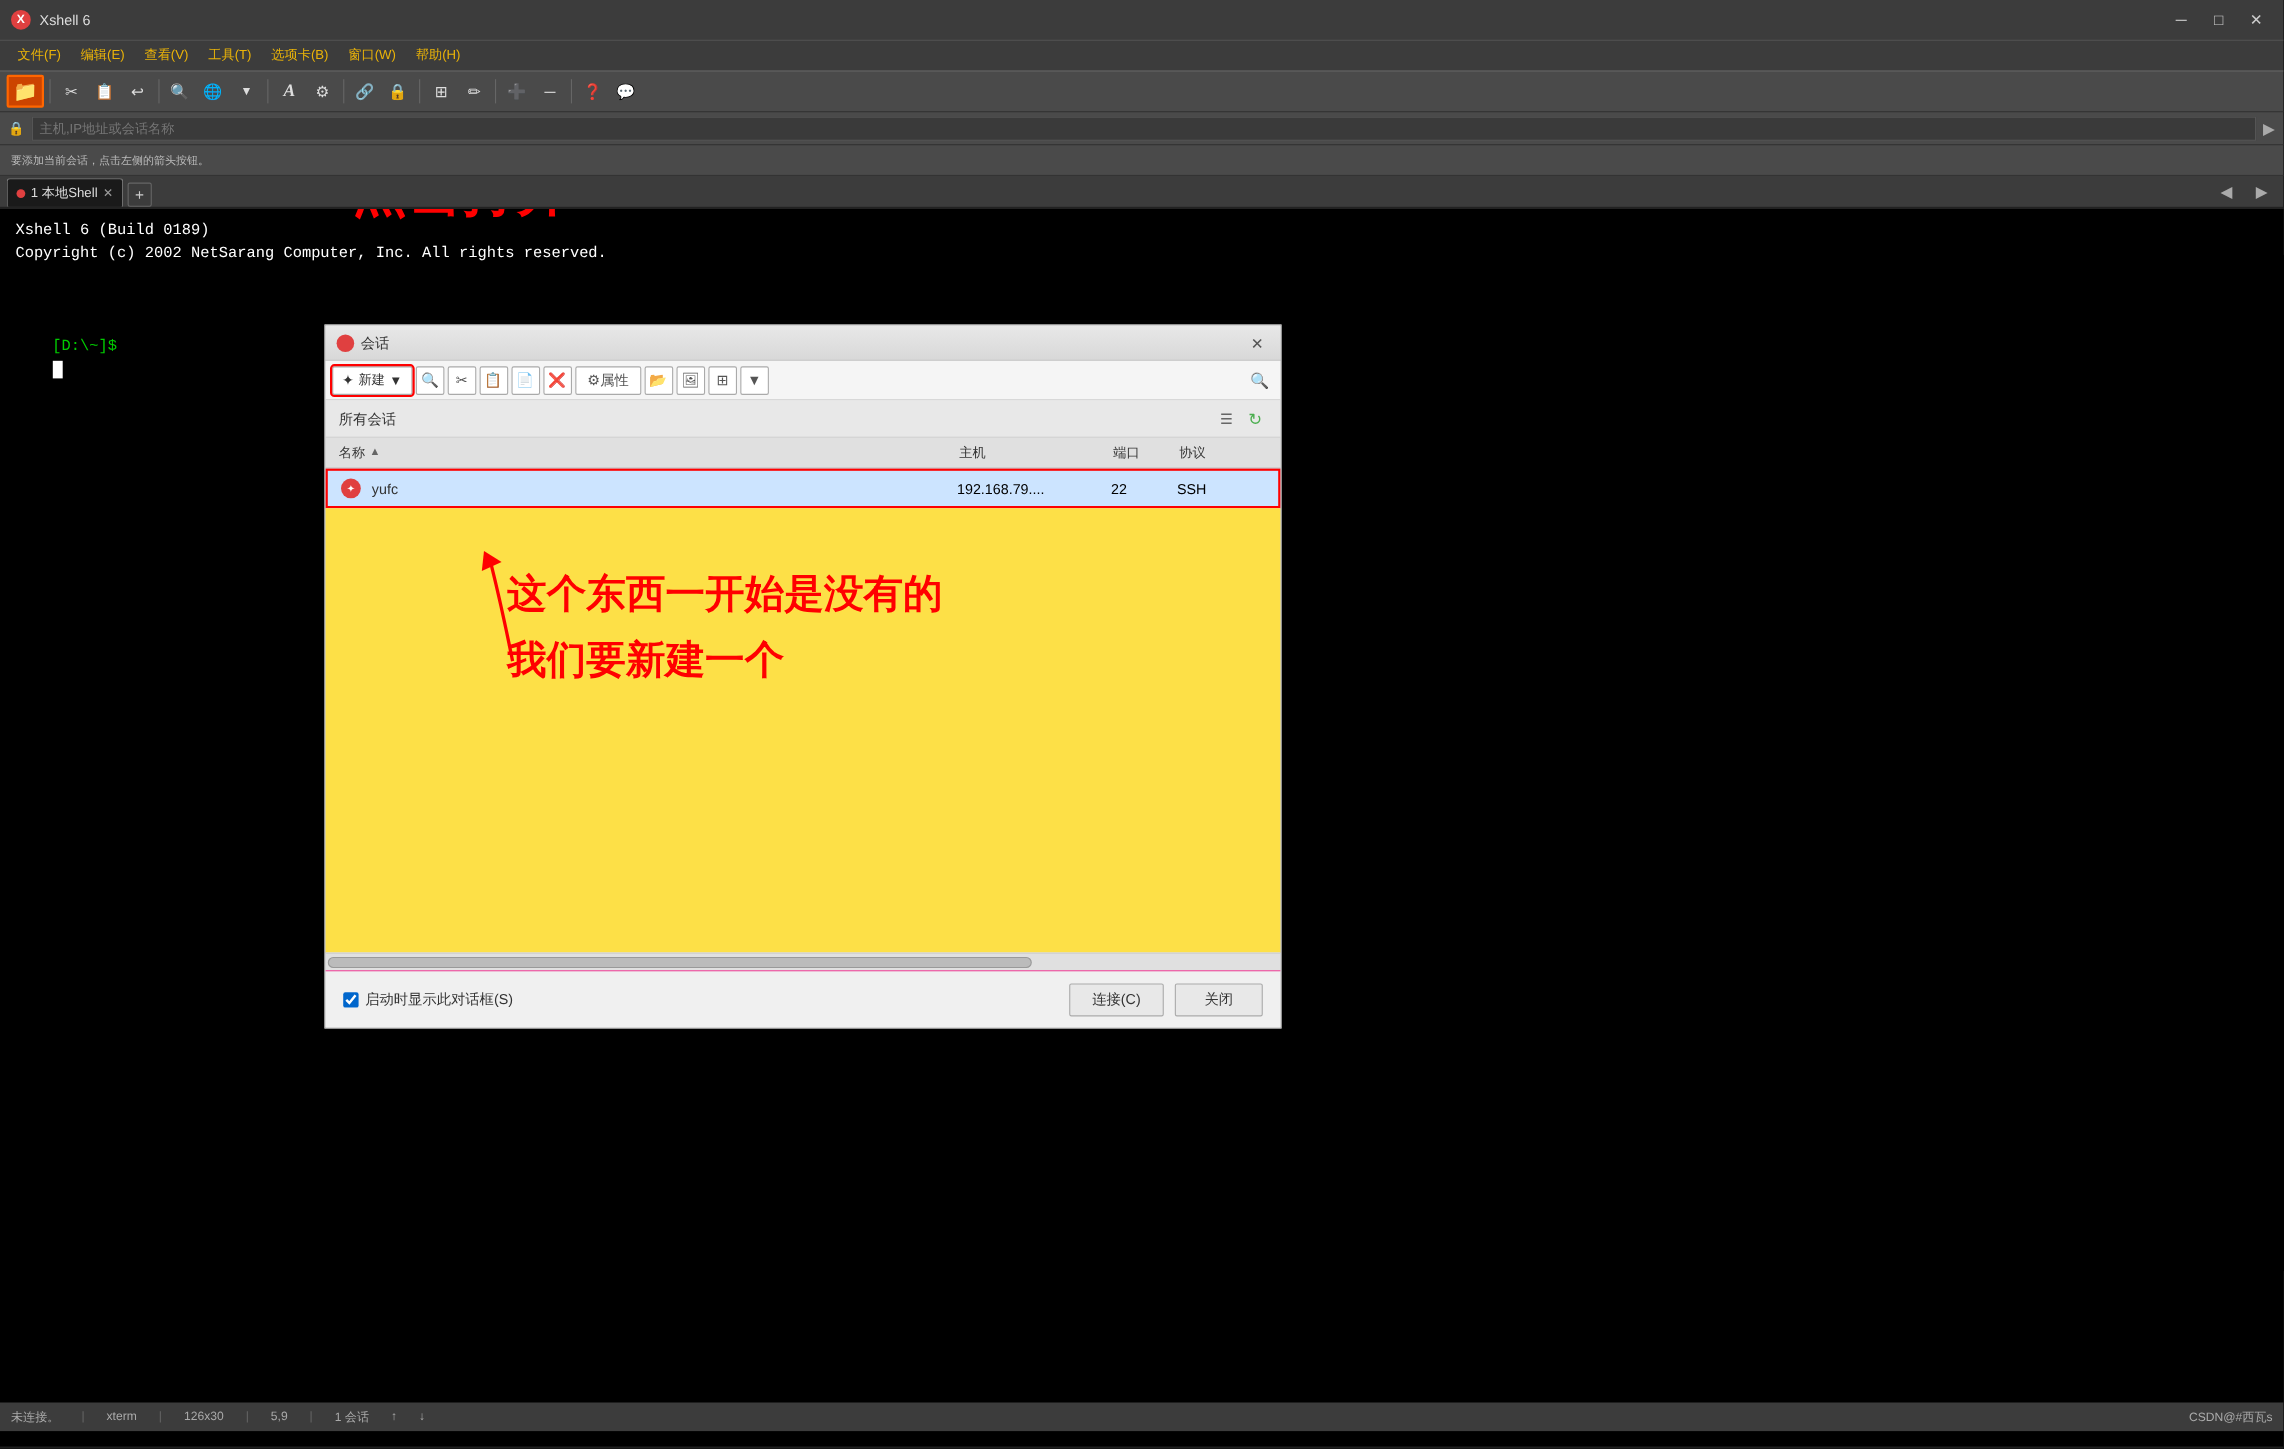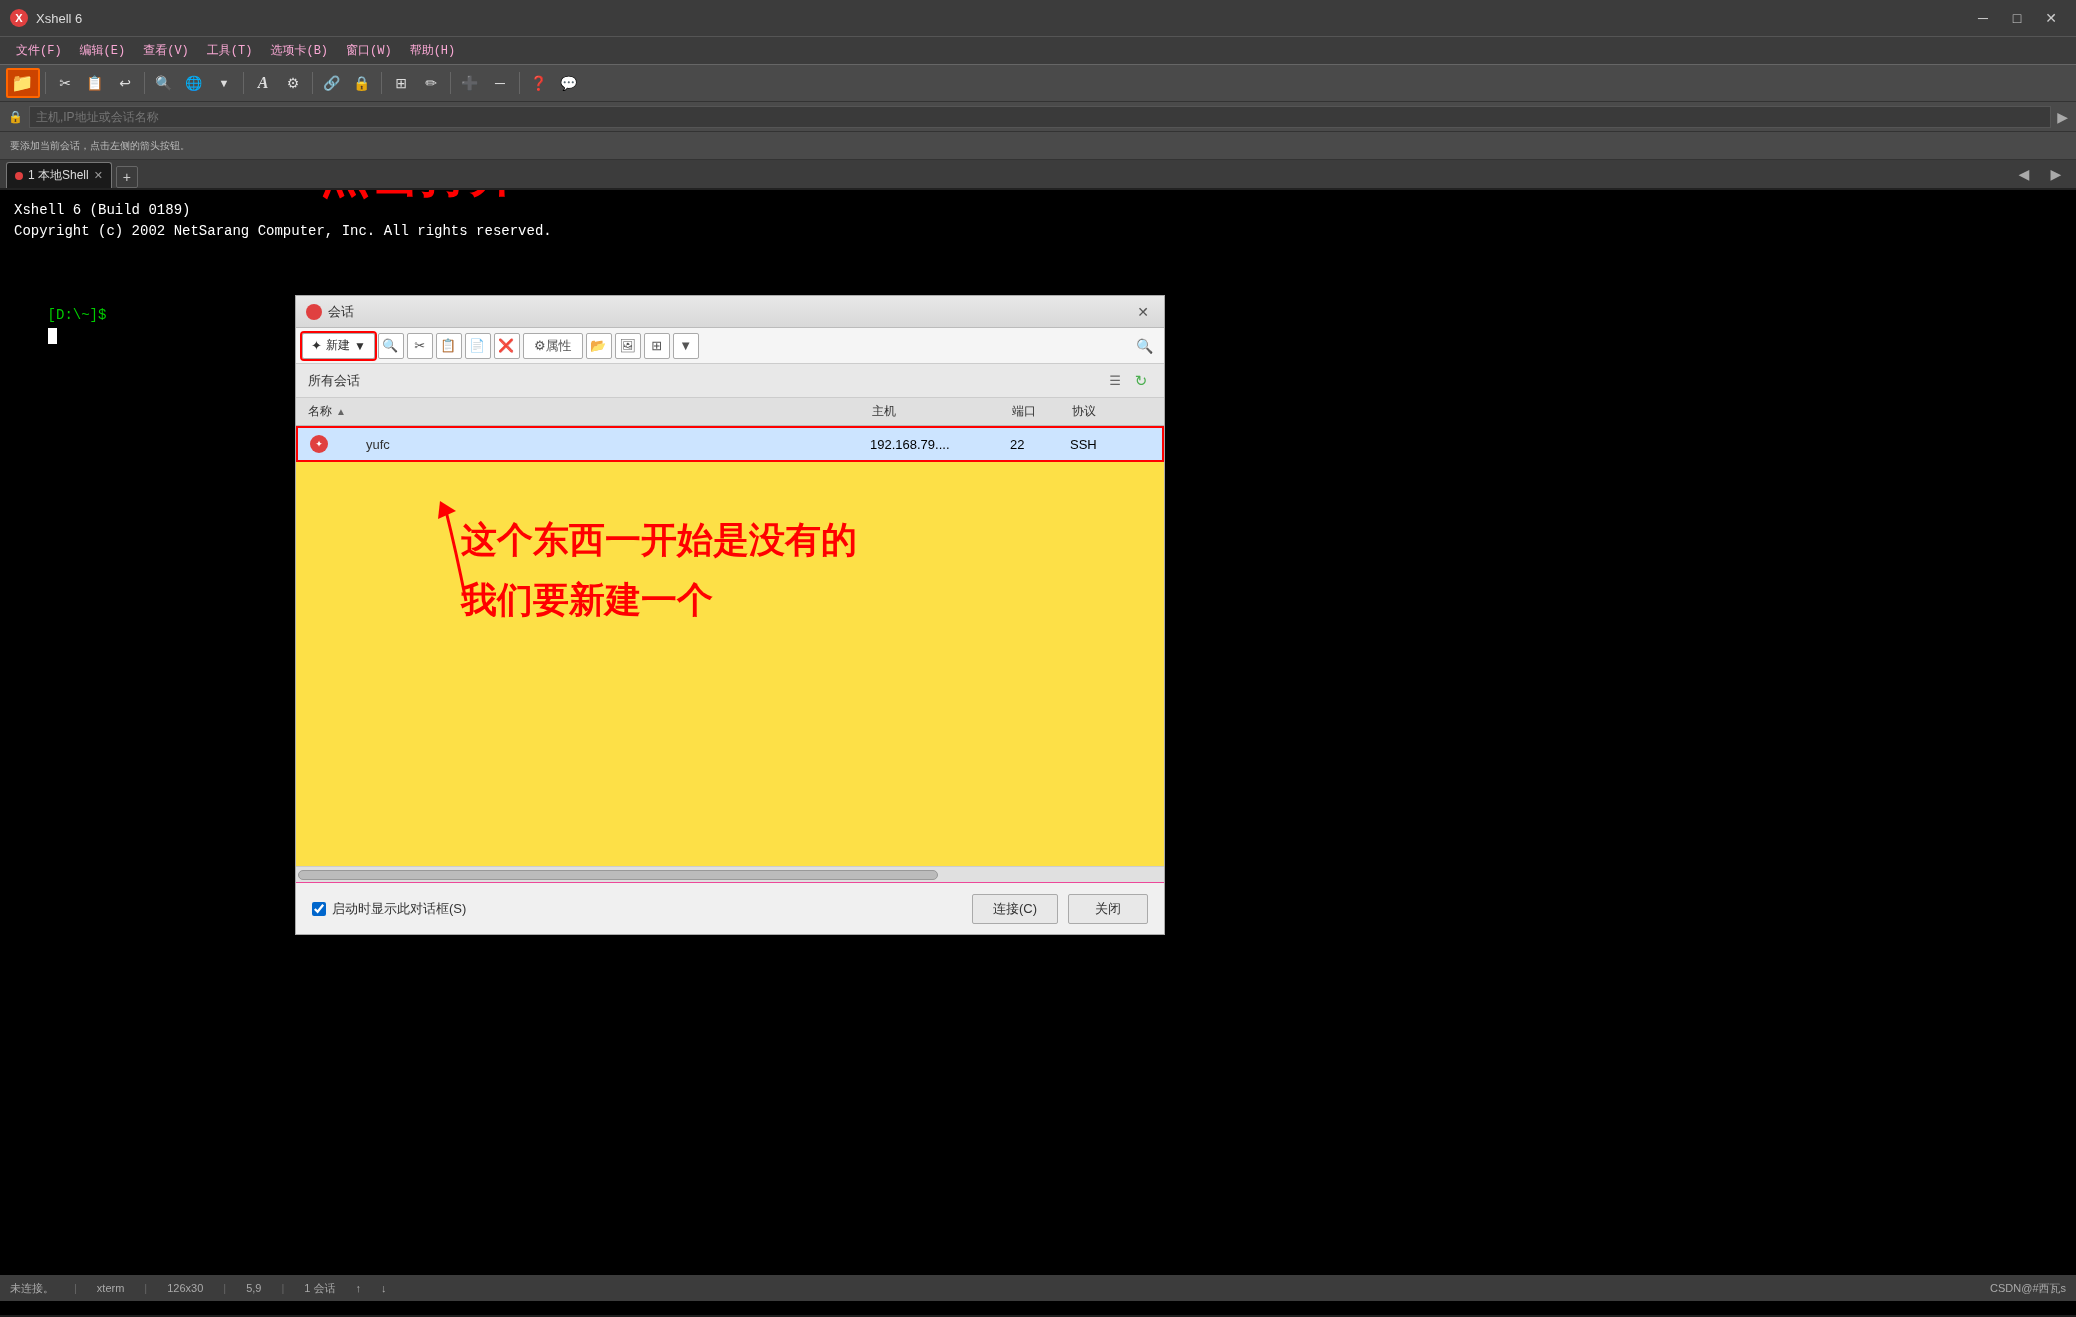--- a/index.html
+++ b/index.html
@@ -50,26 +50,25 @@
     .menu-bar {
       height: 28px;
       background: #3c3c3c;
       display: flex;
       align-items: center;
       padding: 0 8px;
       gap: 2px;
       border-top: 1px solid #555;
     }
     .menu-item {
-      color: #f9a8d4;
+      color: #eab308;
       font-size: 12px;
       padding: 3px 8px;
       cursor: pointer;
       border-radius: 2px;
-      font-family: Liberation Mono, monospace;
     }
 
     
     .toolbar {
       height: 38px;
       background: #4a4a4a;
       display: flex;
       align-items: center;
       padding: 0 6px;
       gap: 2px;
@@ -360,21 +359,21 @@
     }
     .session-icon {
       width: 18px; height: 18px;
       background: #e04040;
       border-radius: 50%;
       margin-right: 6px;
       display: flex; align-items: center; justify-content: center;
       font-size: 9px;
       color: white;
     }
-    .session-name { color: #333; margin-left: 28px; }
+    .session-name { color: #333; }
 
     
     .session-empty {
       height: 404px;
       background: #fde047;
     }
 
     
     .session-scrollbar {
       height: 16px;

